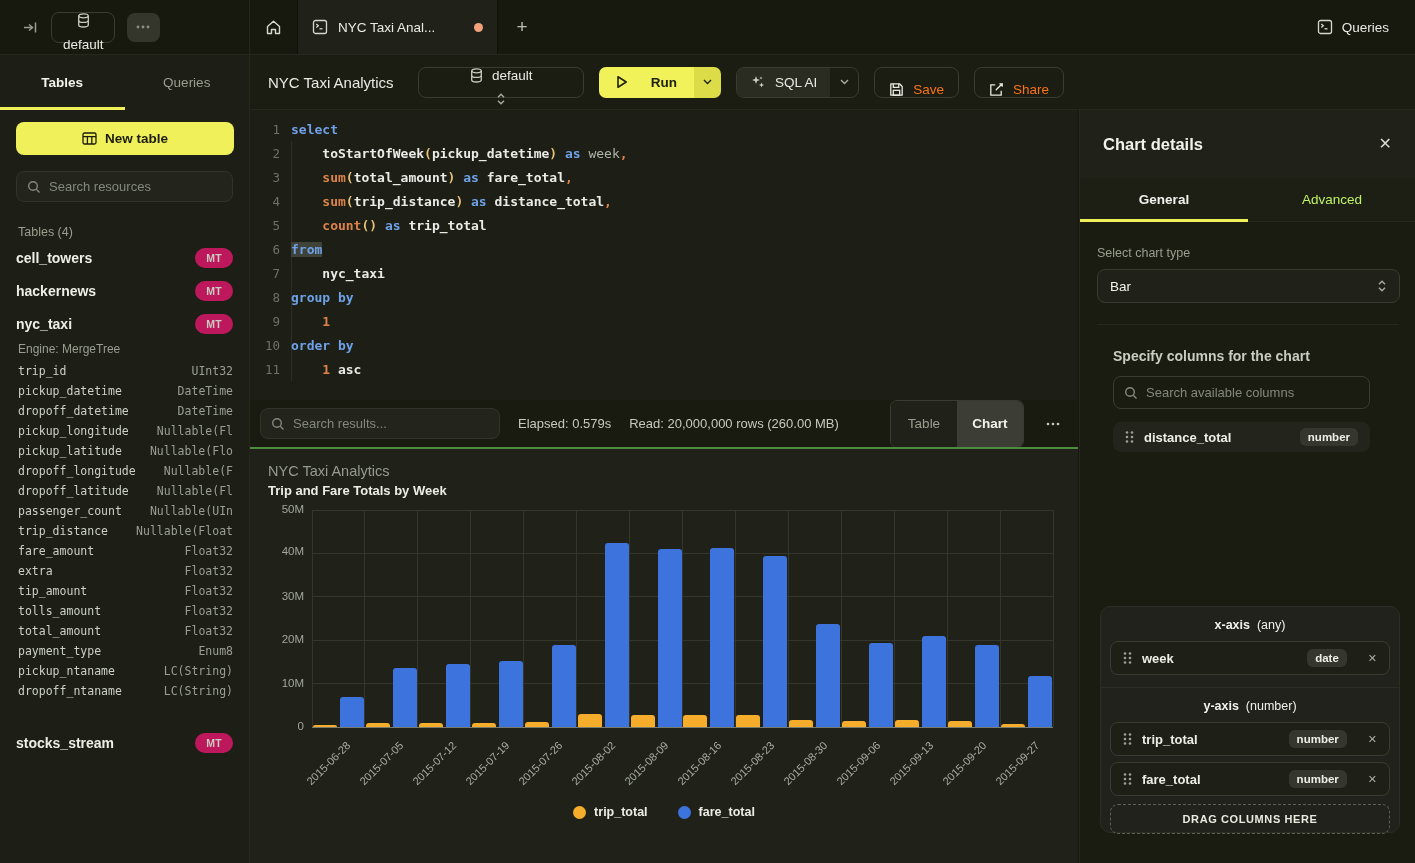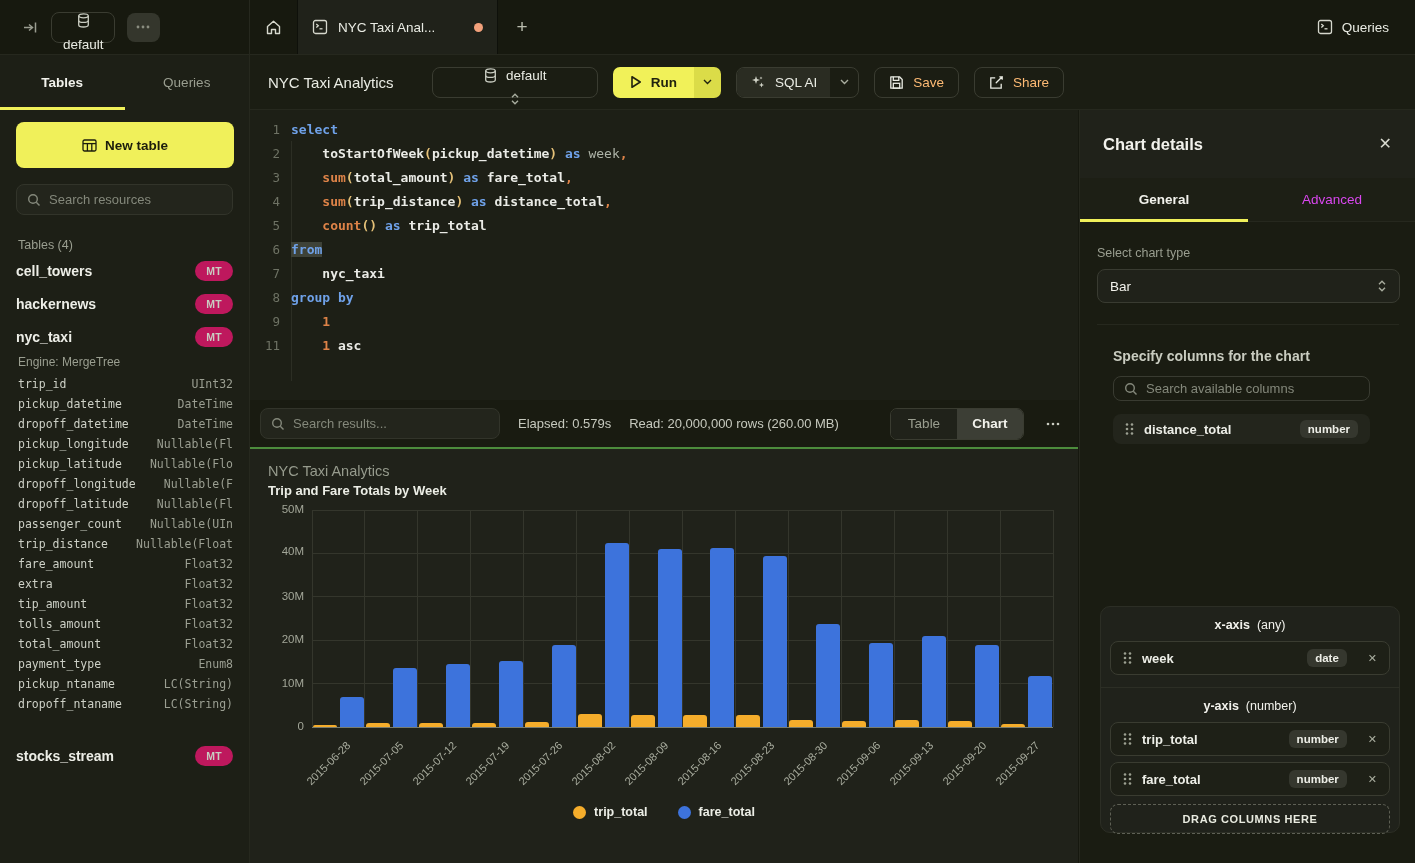--- a/index.html
+++ b/index.html
@@ -22,43 +22,43 @@
   .plus-btn { width:48px; background:transparent; border:none; color:#B9BCAE; font-size:19px; font-weight:300; cursor:pointer; }
   .tb-right { display:flex; align-items:center; padding-right:26px; }
   .queries-link { display:flex; align-items:center; gap:9px; font-size:13.5px; color:#E9EBE3; cursor:pointer; }
 
   
   #sidebar-tabs { position:absolute; left:0; top:55px; width:250px; height:55px; background:#1D1F16; border-right:1px solid #26281E; display:flex; }
   .side-tab { flex:1; background:none; border:none; font-size:13.5px; color:#9A9E90; cursor:pointer; position:relative; font-family:inherit; }
   .side-tab.active { color:#F2F2EC; font-weight:600; }
   .side-tab.active::after { content:""; position:absolute; left:0; right:0; bottom:0; height:3px; background:#F0F05A; }
   #sidebar { position:absolute; left:0; top:110px; width:250px; height:753px; background:#1D1F16; border-right:1px solid #26281E; padding:12px 16px 0 16px; overflow:hidden; }
-  .new-table-btn { width:218px; height:46px; background:#F0F05A; color:#1C1D0C; border:none; border-radius:8px; font-size:13.5px; font-weight:600; display:flex; align-items:center; justify-content:center; gap:8px; cursor:pointer; font-family:inherit; }
+  .new-table-btn { width:218px; height:33px; background:#F0F05A; color:#1C1D0C; border:none; border-radius:8px; font-size:13.5px; font-weight:600; display:flex; align-items:center; justify-content:center; gap:8px; cursor:pointer; font-family:inherit; }
   .search-box { margin-top:16px; height:31px; background:#23251C; border:1px solid #32342A; border-radius:8px; display:flex; align-items:center; gap:8px; padding:0 10px; }
   .search-box input { flex:1; background:transparent; border:none; outline:none; color:#D8DACF; font-size:13px; font-family:inherit; min-width:0; }
   .search-box input::placeholder { color:#84887B; }
   .side-section-label { margin:23px 0 2px 2px; font-size:12.5px; color:#9A9E90; }
   .table-row { display:flex; align-items:center; justify-content:space-between; height:33px; margin-top:0; cursor:pointer; }
   .table-row .tname { font-size:14px; font-weight:600; color:#EDEEE7; }
   .mt-badge { background:#be185d; color:#C9CCC1; font-size:10.5px; font-weight:700; padding:4px 11px; border-radius:11px; letter-spacing:.3px; }
   .engine-line { font-size:12px; color:#9A9E90; margin:2px 0 8px 2px; }
   .col-row { display:flex; justify-content:space-between; height:20px; align-items:flex-start; font-family:"DejaVu Sans Mono", monospace; font-size:11.5px; }
   .col-row .cname { color:#CDD0C6; }
   .col-row .ctype { color:#9B9F92; }
   .cols-wrap { margin:2px 0 10px 2px; }
   .gap-row { height:12px; }
 
   
   #main-header { position:absolute; left:250px; top:55px; width:828px; height:55px; background:#1B1D13; border-bottom:1px solid #26281E; display:flex; align-items:center; padding:0 14px 0 18px; }
   #main-header2 { position:absolute; left:1078px; top:55px; width:337px; height:55px; background:#1B1D13; border-bottom:1px solid #26281E; display:flex; align-items:center; justify-content:flex-end; padding-right:15px; gap:16px; }
   .page-title { font-size:15px; font-weight:500; color:#E9EBE3; }
   .hdr-btns { margin-left:auto; display:flex; align-items:center; gap:15px; }
-  .btn-outline { display:flex; align-items:center; gap:9px; height:31px; padding:0 14px; background:transparent; border:1px solid #3A3C31; border-radius:8px; color:#fdba74; font-size:13.5px; font-weight:500; cursor:pointer; font-family:inherit; }
+  .btn-outline { display:flex; align-items:flex-end; gap:9px; height:31px; padding:0 14px; background:transparent; border:1px solid #3A3C31; border-radius:8px; color:#f97316; font-size:13.5px; font-weight:500; cursor:pointer; font-family:inherit; }
   .run-btn { display:flex; height:31px; border-radius:7px; overflow:hidden; cursor:pointer; }
-  .run-main { display:flex; align-items:center; gap:9px; background:#F1F159; color:#20220E; padding:0 17px; font-size:13.5px; font-weight:700; border:none; cursor:pointer; font-family:inherit; }
+  .run-main { display:flex; align-items:center; gap:23px; background:#F1F159; color:#20220E; padding:0 17px; font-size:13.5px; font-weight:700; border:none; cursor:pointer; font-family:inherit; }
   .run-caret { width:27px; background:#DBDC48; border:none; display:flex; align-items:center; justify-content:center; cursor:pointer; }
   .sqlai-btn { display:flex; height:31px; border:1px solid #3A3C31; border-radius:8px; overflow:hidden; cursor:pointer; background:#1B1D13; }
   .sqlai-main { display:flex; align-items:center; gap:9px; padding:0 13px; color:#E9EBE3; font-size:13.5px; font-weight:500; background:#2A2C22; border:none; cursor:pointer; font-family:inherit; }
   .sqlai-caret { width:28px; background:transparent; border:none; display:flex; align-items:center; justify-content:center; cursor:pointer; }
 
   
   #editor { position:absolute; left:250px; top:110px; width:828px; height:290px; background:#1D1F16; padding-top:7px; }
   .code-line { display:flex; height:24px; align-items:center; position:relative; }
   .lnum { width:30px; text-align:right; padding-right:0; color:#6E7264; font-family:"DejaVu Sans Mono", monospace; font-size:12.5px; flex:none; }
   .code { margin-left:11px; font-family:"DejaVu Sans Mono", monospace; font-size:13px; font-weight:700; white-space:pre; }
@@ -69,21 +69,21 @@
   .tk-com { color:#DE8348; }
   .tk-id { color:#EAEBE6; }
   .tk-pl { color:#AEB4A8; font-weight:500; }
   .tk-sel { background:#3E4238; }
   .indent-guide { position:absolute; left:41px; top:31px; width:1px; height:240px; background:#2C2E24; }
 
   
   #results-toolbar { position:absolute; left:250px; top:400px; width:828px; height:47px; background:#191B11; display:flex; align-items:center; padding:0 14px 0 10px; gap:18px; }
   #results-toolbar .search-box { margin-top:0; width:240px; flex:none; background:#23251C; }
   .stat-text { font-size:13px; color:#C6C9BE; white-space:nowrap; }
-  .seg-ctl { margin-left:auto; display:flex; border:1px solid #3A3C31; border-radius:7px; overflow:hidden; height:32px; }
+  .seg-ctl { margin-left:auto; display:flex; border:1px solid #3A3C31; border-radius:7px; overflow:hidden; height:48px; }
   .seg { min-width:66px; padding:0 14px; background:#20221A; border:none; color:#9A9E90; font-size:13.5px; cursor:pointer; font-family:inherit; }
   .seg.active { background:#3C3E35; color:#F2F2EC; font-weight:600; }
   .dots-btn { background:none; border:none; cursor:pointer; padding:4px; }
 
   
   #chart-card { position:absolute; left:250px; top:447px; width:828px; height:416px; background:#20221A; border-top:2px solid #4C8C3C; }
   .chart-title { position:absolute; left:18px; top:14px; font-size:14.5px; color:#969B8D; }
   .chart-subtitle { position:absolute; left:18px; top:34px; font-size:13px; font-weight:700; color:#ECEEE6; }
   #plot { position:absolute; left:62px; top:61px; width:741px; height:217px; }
   .gl { position:absolute; background:#34362C; }
@@ -94,28 +94,28 @@
   #legend { position:absolute; left:0; top:356px; width:100%; display:flex; justify-content:center; gap:30px; }
   .leg-item { display:flex; align-items:center; gap:8px; font-size:12.5px; font-weight:600; color:#ECEEE6; }
   .leg-dot { width:13px; height:13px; border-radius:50%; }
 
   
   #right-panel { position:absolute; left:1079px; top:110px; width:337px; height:753px; background:#1A1C12; border-left:1px solid #26281E; }
   .rp-header { height:68px; background:#20221A; display:flex; align-items:center; justify-content:space-between; padding:0 24px 0 23px; }
   .rp-title { font-size:16.5px; font-weight:700; color:#F2F2EC; }
   .rp-close { background:none; border:none; color:#D8DACF; font-size:16px; cursor:pointer; line-height:1; }
   .rp-tabs { height:44px; display:flex; border-bottom:1px solid #26281E; background:#1D1F15; }
-  .rp-tab { flex:1; background:none; border:none; font-size:13.5px; color:#d946ef; cursor:pointer; position:relative; font-family:inherit; }
+  .rp-tab { flex:1; background:none; border:none; font-size:13.5px; color:#bef264; cursor:pointer; position:relative; font-family:inherit; }
   .rp-tab.active { color:#F2F2EC; font-weight:600; }
   .rp-tab.active::after { content:""; position:absolute; left:0; right:0; bottom:-1px; height:3px; background:#F0F05A; }
   .rp-label { font-size:12.5px; color:#9A9E90; margin:24px 0 9px 17px; }
   .rp-select { margin:0 17px; height:34px; background:#20221A; border:1px solid #393B31; border-radius:8px; display:flex; align-items:center; justify-content:space-between; padding:0 12px; font-size:13.5px; color:#F2F2EC; cursor:pointer; width:303px; font-family:inherit; }
   .rp-divider { height:1px; background:#26281E; margin:21px 17px 0 17px; }
   .rp-sublabel { font-size:14px; font-weight:600; color:#C9CCC0; margin:23px 0 12px 33px; }
-  .rp-search { margin-left:33px; width:257px; height:25px; background:transparent; border:1px solid #393B31; border-radius:8px; display:flex; align-items:center; gap:8px; padding:0 10px; }
+  .rp-search { margin-left:33px; width:257px; height:33px; background:transparent; border:1px solid #393B31; border-radius:8px; display:flex; align-items:center; gap:8px; padding:0 10px; }
   .rp-search input { flex:1; background:transparent; border:none; outline:none; color:#D8DACF; font-size:13px; font-family:inherit; min-width:0; }
   .rp-search input::placeholder { color:#84887B; }
   .avail-item { margin:13px 0 0 33px; width:257px; height:30px; background:#23251C; border-radius:8px; display:flex; align-items:center; gap:10px; padding:0 12px; cursor:grab; }
   .avail-item .iname { font-size:13px; font-weight:700; color:#EDEEE7; }
   .type-badge { margin-left:auto; background:#35372E; color:#EDEEE7; font-size:11.5px; font-weight:600; padding:3px 8px; border-radius:6px; }
   #axes-card { position:absolute; left:20px; top:496px; width:300px; height:227px; background:#20221B; border:1px solid #2C2E25; border-radius:10px; }
   .axis-head { text-align:center; font-size:12.5px; color:#F2F2EC; padding-top:11px; }
   .axis-head b { font-weight:700; }
   .axis-items { padding:9px 9px 0 9px; display:flex; flex-direction:column; gap:6px; }
   .axis-item { height:34px; background:#1E2017; border:1px solid #3A3C31; border-radius:8px; display:flex; align-items:center; gap:10px; padding:0 10px 0 12px; cursor:grab; }
@@ -439,20 +439,24 @@
           <span class="lnum">7</span>
           <span class="code"><span class="tk-pl">    </span><span class="tk-id">nyc_taxi</span></span>
         </div>
         <div class="code-line">
           <span class="lnum">8</span>
           <span class="code"><span class="tk-kw">group by</span></span>
         </div>
         <div class="code-line">
           <span class="lnum">9</span>
           <span class="code"><span class="tk-pl">    </span><span class="tk-num">1</span></span>
+        </div>
+        <div class="code-line">
+          <span class="lnum">10</span>
+          <span class="code"><span class="tk-kw">order by</span></span>
         </div>
         <div class="code-line">
           <span class="lnum">11</span>
           <span class="code"><span class="tk-pl">    </span><span class="tk-num">1</span><span class="tk-pl"> </span><span class="tk-id">asc</span></span>
         </div>
       </div>
   </div>
 
   <div id="results-toolbar">
     <div class="search-box">

